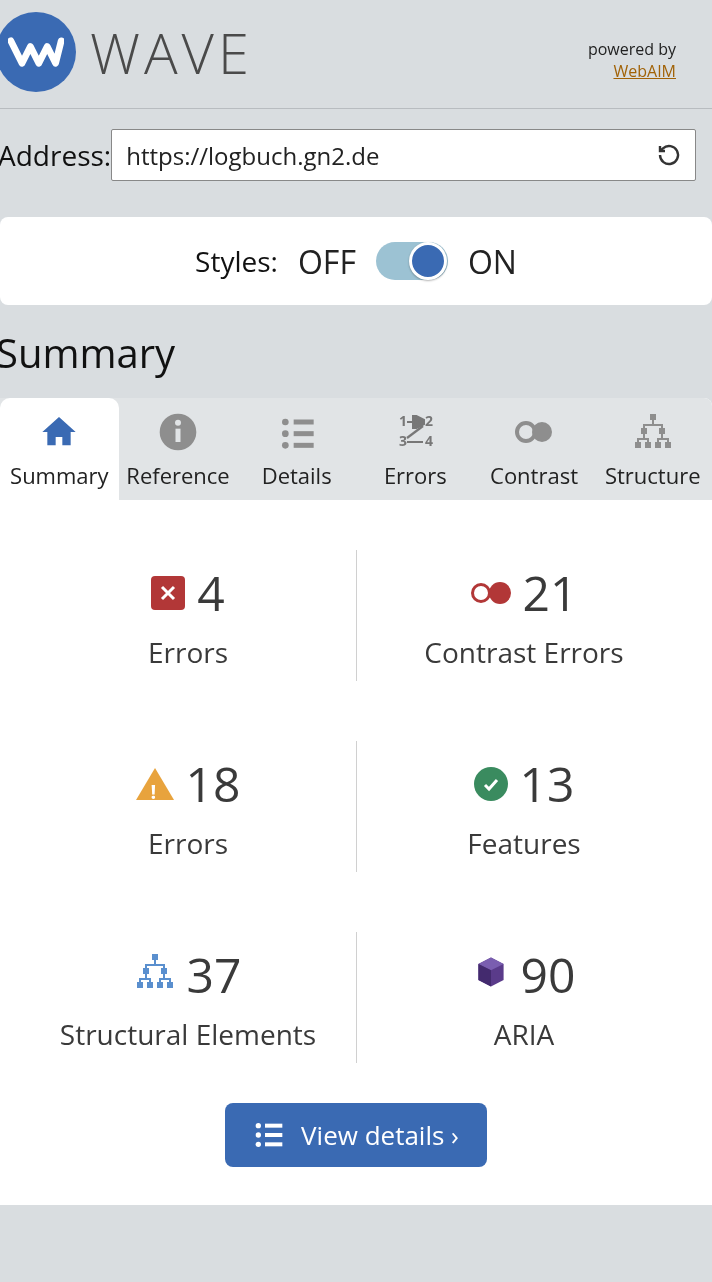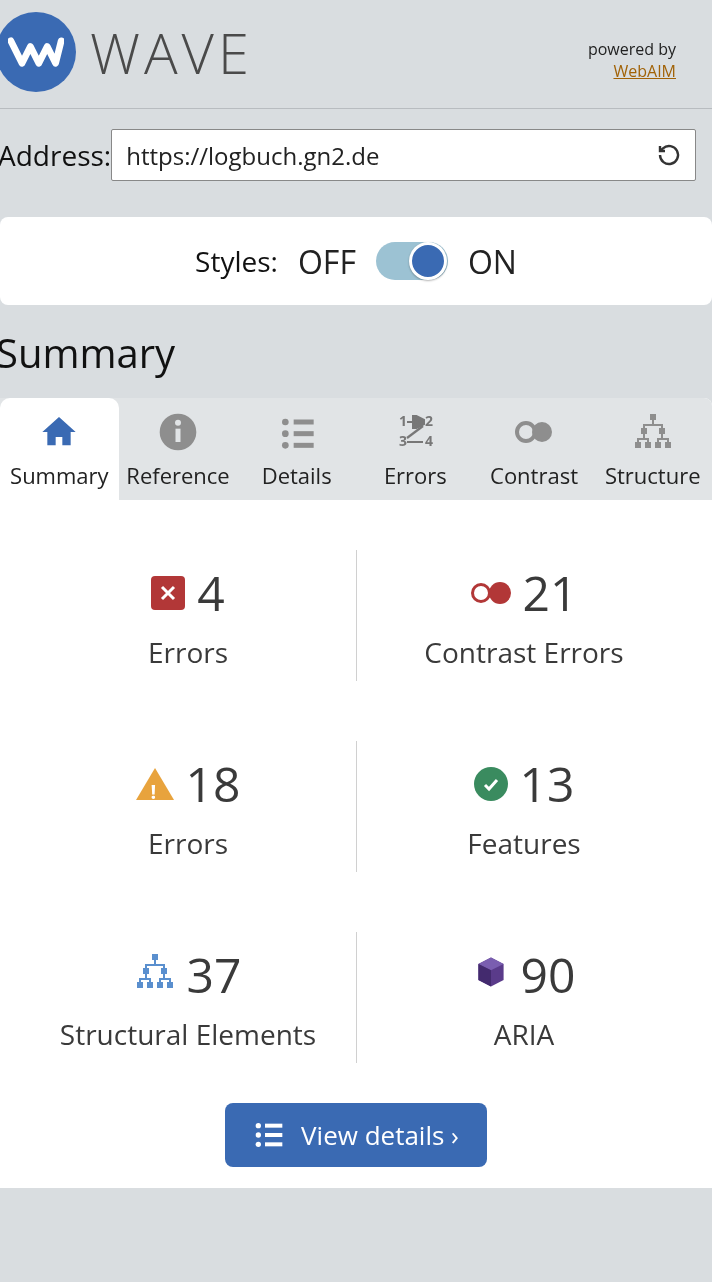--- a/index.html
+++ b/index.html
@@ -135,21 +135,21 @@
   .icon-contrast .oc {
     width: 20px; height: 20px; border-radius: 50%;
     border: 3px solid #b23737; background: transparent;
   }
   .icon-contrast .fc {
     width: 22px; height: 22px; border-radius: 50%; background: #b23737;
     margin-left: -4px;
   }
   .icon-cube svg { width: 36px; height: 36px; }
   .view-details {
-    display: flex; justify-content: center; padding: 10px 0 21px 0;
+    display: flex; justify-content: center; padding: 10px 0 38px 0;
   }
   .view-btn {
     background: #3a6ab3; color: #fff; border: none; border-radius: 8px;
     font-size: 26px; padding: 14px 28px; display: flex; align-items: center;
     gap: 16px; cursor: pointer; font-family: inherit;
   }
   .view-btn svg { width: 32px; height: 32px; }
   .structure-icon svg { width: 40px; height: 40px; }
 </style>
 </head>

